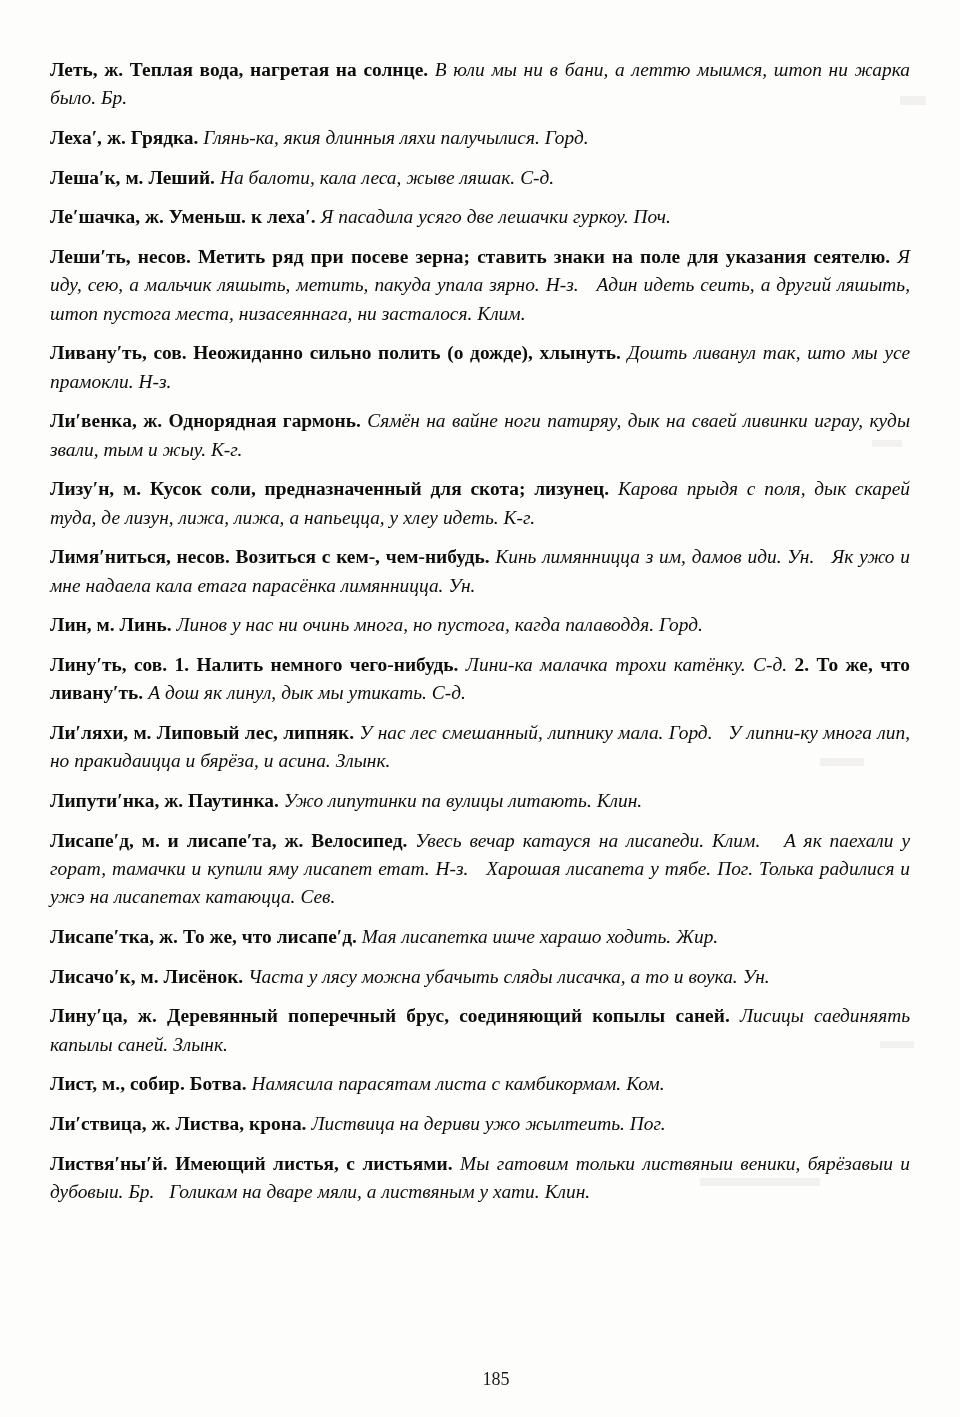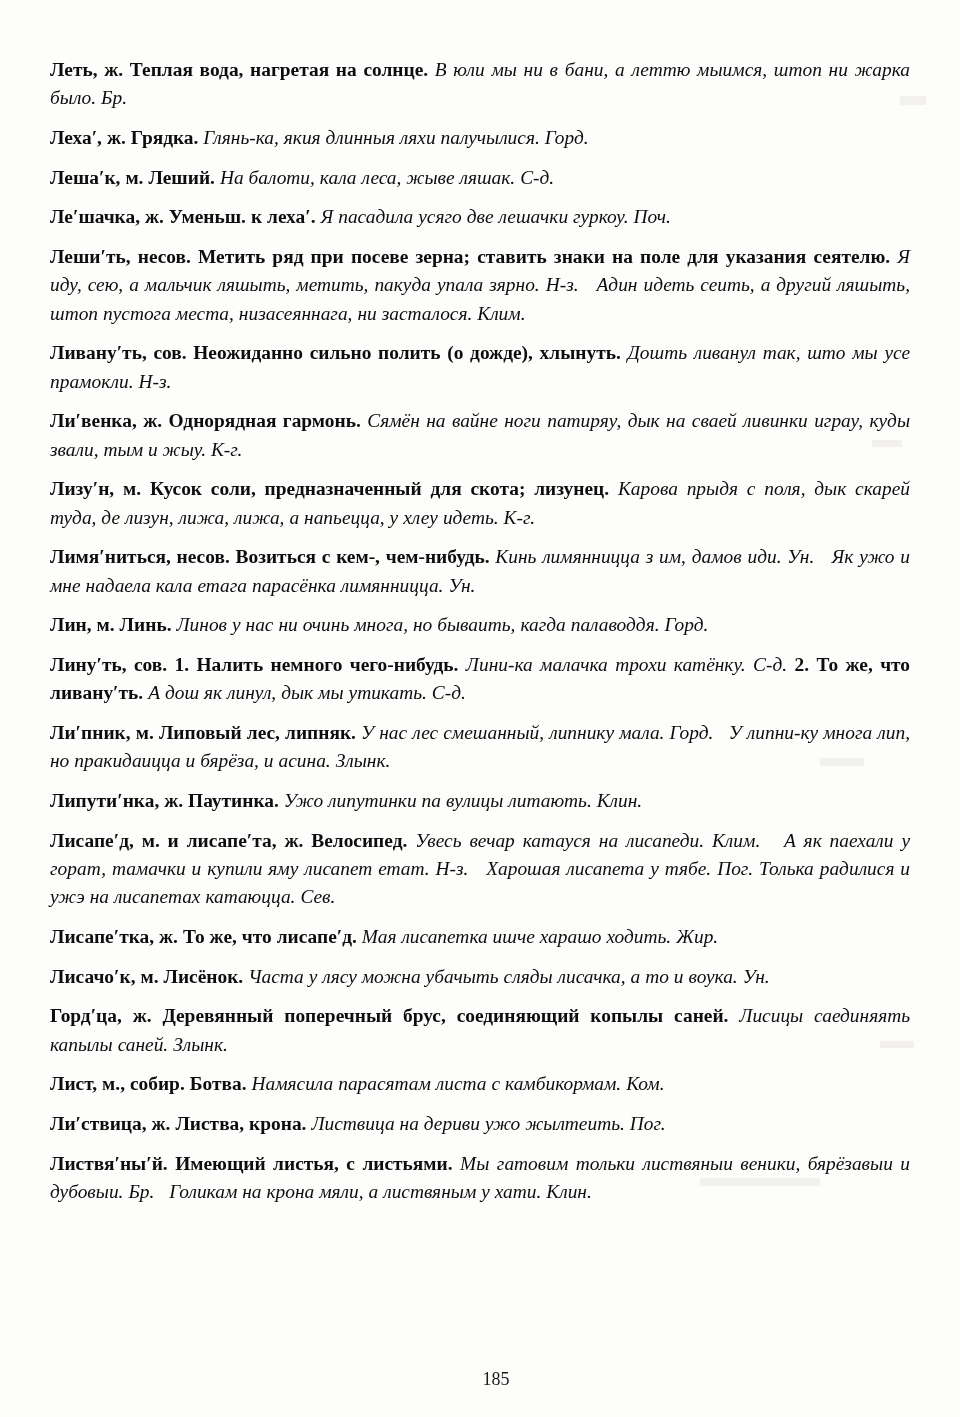--- a/index.html
+++ b/index.html
@@ -160,40 +160,40 @@
       <span class="ex">Кинь лимянницца з им, дамов иди.</span>
       <span class="src">Ун.</span>
       &nbsp;
       <span class="ex">Як ужо и мне надаела кала етага парасёнка лимянницца.</span>
       <span class="src">Ун.</span>
     </p>
 
     <p class="entry">
       <span class="hw">Лин, м.</span>
       <span class="df">Линь.</span>
-      <span class="ex">Линов у нас ни очинь многа, но бываить, кагда палаводдя.</span>
+      <span class="ex">Линов у нас ни очинь многа, но пустога, кагда палаводдя.</span>
       <span class="src">Горд.</span>
     </p>
 
     <p class="entry">
       <span class="hw">Лину′ть, сов.</span>
       <span class="num">1.</span>
       <span class="df">Налить немного чего-нибудь.</span>
       <span class="ex">Лини-ка малачка трохи катёнку.</span>
       <span class="src">С-д.</span>
       <span class="num">2.</span>
       <span class="df">То же, что ливану′ть.</span>
       <span class="ex">А дош як линул, дык мы утикать.</span>
       <span class="src">С-д.</span>
     </p>
 
 
 
     <p class="entry">
-      <span class="hw">Ли′пник, м.</span>
+      <span class="hw">Ли′ляхи, м.</span>
       <span class="df">Липовый лес, липняк.</span>
       <span class="ex">У нас лес смешанный, липнику мала.</span>
       <span class="src">Горд.</span>
       &nbsp;
       <span class="ex">У липни-ку многа лип, но пракидаицца и бярёза, и асина.</span>
       <span class="src">Злынк.</span>
     </p>
 
     <p class="entry">
       <span class="hw">Липути′нка, ж.</span>
@@ -225,21 +225,21 @@
     </p>
 
     <p class="entry">
       <span class="hw">Лисачо′к, м.</span>
       <span class="df">Лисёнок.</span>
       <span class="ex">Часта у лясу можна убачыть сляды лисачка, а то и воука.</span>
       <span class="src">Ун.</span>
     </p>
 
     <p class="entry">
-      <span class="hw">Горд′ца, ж.</span>
+      <span class="hw">Лину′ца, ж.</span>
       <span class="df">Деревянный поперечный брус, соединяющий копылы саней.</span>
       <span class="ex">Лисицы саединяять капылы саней.</span>
       <span class="src">Злынк.</span>
     </p>
 
     <p class="entry">
       <span class="hw">Лист, м., собир.</span>
       <span class="df">Ботва.</span>
       <span class="ex">Намясила парасятам листа с камбикормам.</span>
       <span class="src">Ком.</span>
@@ -251,21 +251,21 @@
       <span class="ex">Листвица на дериви ужо жылтеить.</span>
       <span class="src">Пог.</span>
     </p>
 
     <p class="entry">
       <span class="hw">Листвя′ны′й.</span>
       <span class="df">Имеющий листья, с листьями.</span>
       <span class="ex">Мы гатовим тольки листвяныи веники, бярёзавыи и дубовыи.</span>
       <span class="src">Бр.</span>
       &nbsp;
-      <span class="ex">Голикам на крона мяли, а листвяным у хати.</span>
+      <span class="ex">Голикам на дваре мяли, а листвяным у хати.</span>
       <span class="src">Клин.</span>
     </p>
 
   </div>
 
   <div id="folio">185</div>
 
 </div>
 
 </body></html>

